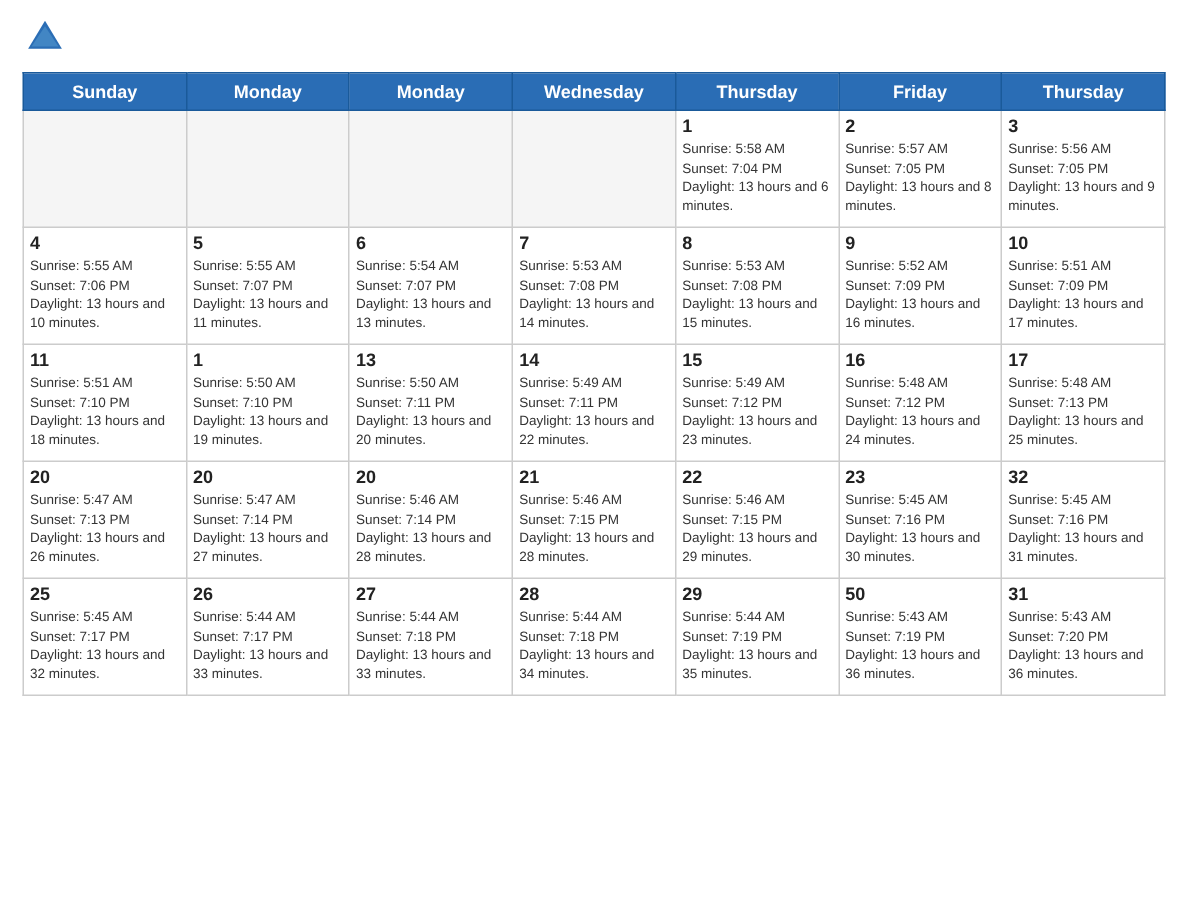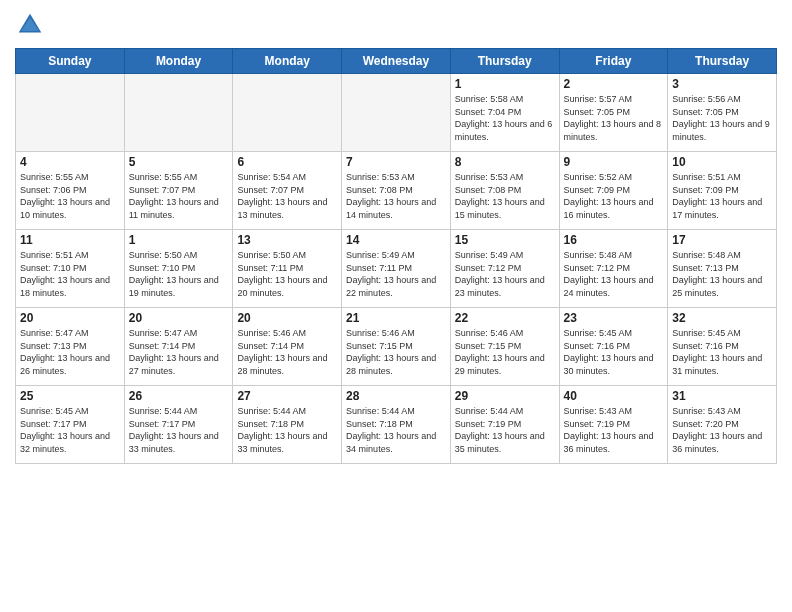--- a/index.html
+++ b/index.html
@@ -245,21 +245,21 @@
           </td>
           <td>
             <div class="day-num">28</div>
             <div class="day-info">Sunrise: 5:44 AM<br>Sunset: 7:18 PM<br>Daylight: 13 hours and 34 minutes.</div>
           </td>
           <td>
             <div class="day-num">29</div>
             <div class="day-info">Sunrise: 5:44 AM<br>Sunset: 7:19 PM<br>Daylight: 13 hours and 35 minutes.</div>
           </td>
           <td>
-            <div class="day-num">40</div>
+            <div class="day-num">50</div>
             <div class="day-info">Sunrise: 5:43 AM<br>Sunset: 7:19 PM<br>Daylight: 13 hours and 36 minutes.</div>
           </td>
           <td>
             <div class="day-num">31</div>
             <div class="day-info">Sunrise: 5:43 AM<br>Sunset: 7:20 PM<br>Daylight: 13 hours and 36 minutes.</div>
           </td>
         </tr>
       </tbody>
   </table>
 </div>

